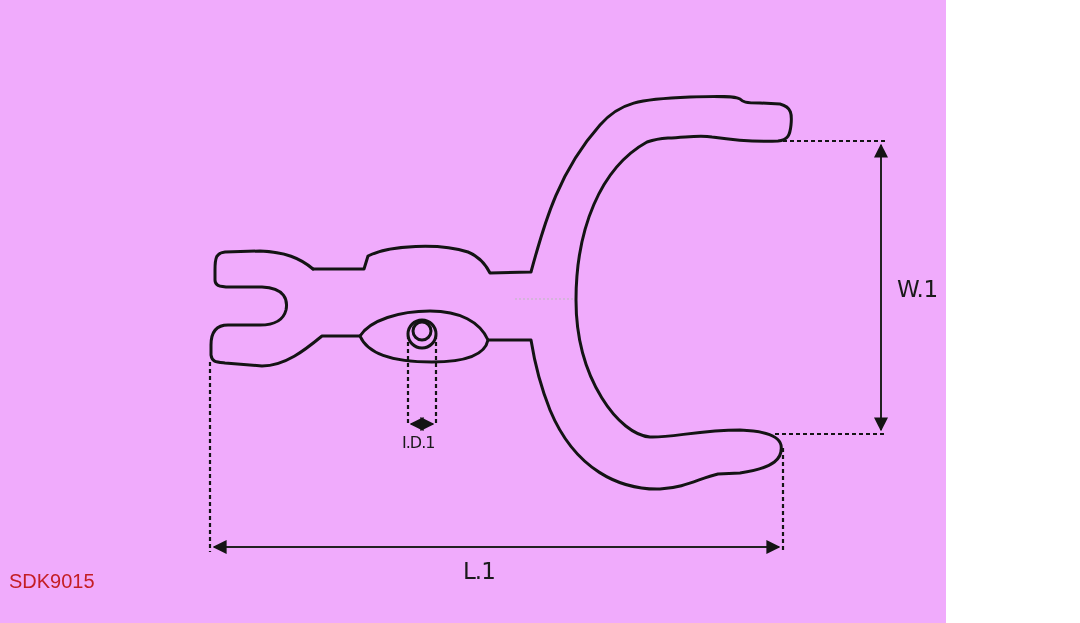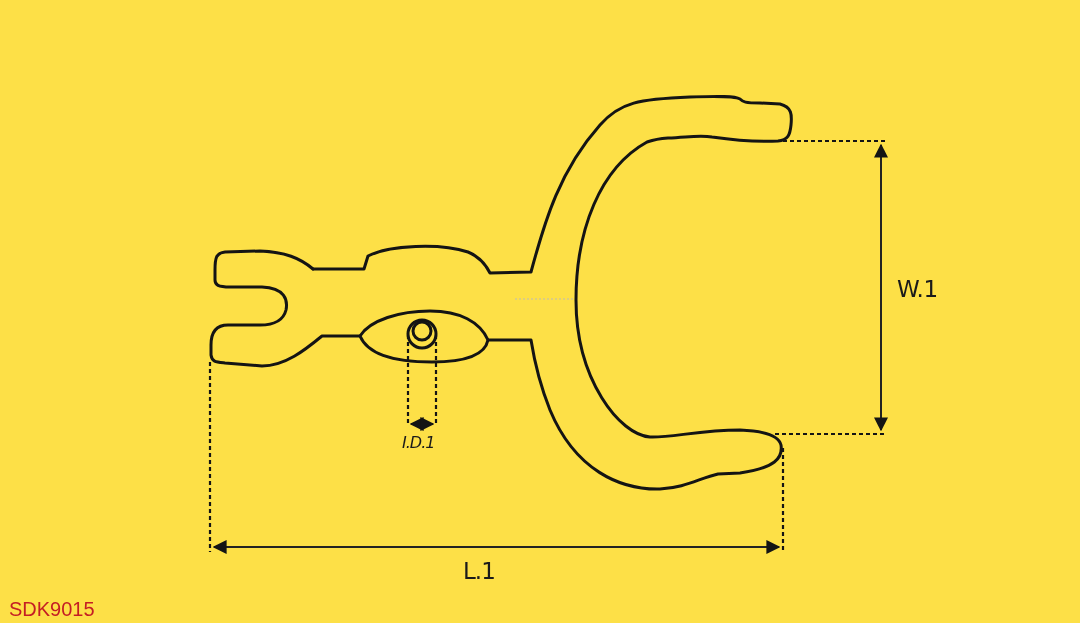--- a/index.html
+++ b/index.html
@@ -1,25 +1,25 @@
 <!DOCTYPE html>
 <html><head>
   <meta charset="utf-8">
   <style>
     html, body { margin: 0; padding: 0; background: #ffffff; }
-    .canvas { position: relative; width: 1080px; height: 623px; overflow: hidden; background: #fde047; }
+    .canvas { position: relative; width: 946px; height: 623px; overflow: hidden; background: #f0abfc; }
     svg { position: absolute; left: 0; top: 0; }
     .outline { fill: none; stroke: #141414; stroke-width: 3; stroke-linejoin: round; stroke-linecap: round; }
     .dash { fill: none; stroke: #141414; stroke-width: 2.2; stroke-dasharray: 4 3; }
     .dim { stroke: #222; stroke-width: 2; }
     .label { position: absolute; font-family: "DejaVu Sans", sans-serif; color: #1a1a1a; }
     .lbl-w { left: 897px; top: 276px; font-size: 23px; letter-spacing: -0.5px; }
     .lbl-l { left: 463px; top: 558px; font-size: 23px; letter-spacing: -1px; }
-    .lbl-id { left: 402px; top: 433px; font-size: 16px; letter-spacing: -1px; font-style: italic; }
-    .part-code { position: absolute; left: 9px; top: 598px; font-family: "Liberation Sans", sans-serif; font-size: 20px; color: #c41e24; }
+    .lbl-id { left: 402px; top: 433px; font-size: 16px; letter-spacing: -1px; }
+    .part-code { position: absolute; left: 9px; top: 570px; font-family: "Liberation Sans", sans-serif; font-size: 20px; color: #c41e24; }
   </style>
 </head>
 <body>
 
 <div class="canvas">
   <svg width="1080" height="623" viewBox="0 0 1080 623">
     <defs>
       <marker id="arrow" viewBox="0 0 10 10" refX="9" refY="5" markerWidth="7" markerHeight="7" orient="auto-start-reverse">
         <path d="M0,0 L10,5 L0,10 z" fill="#141414"></path>
       </marker>

